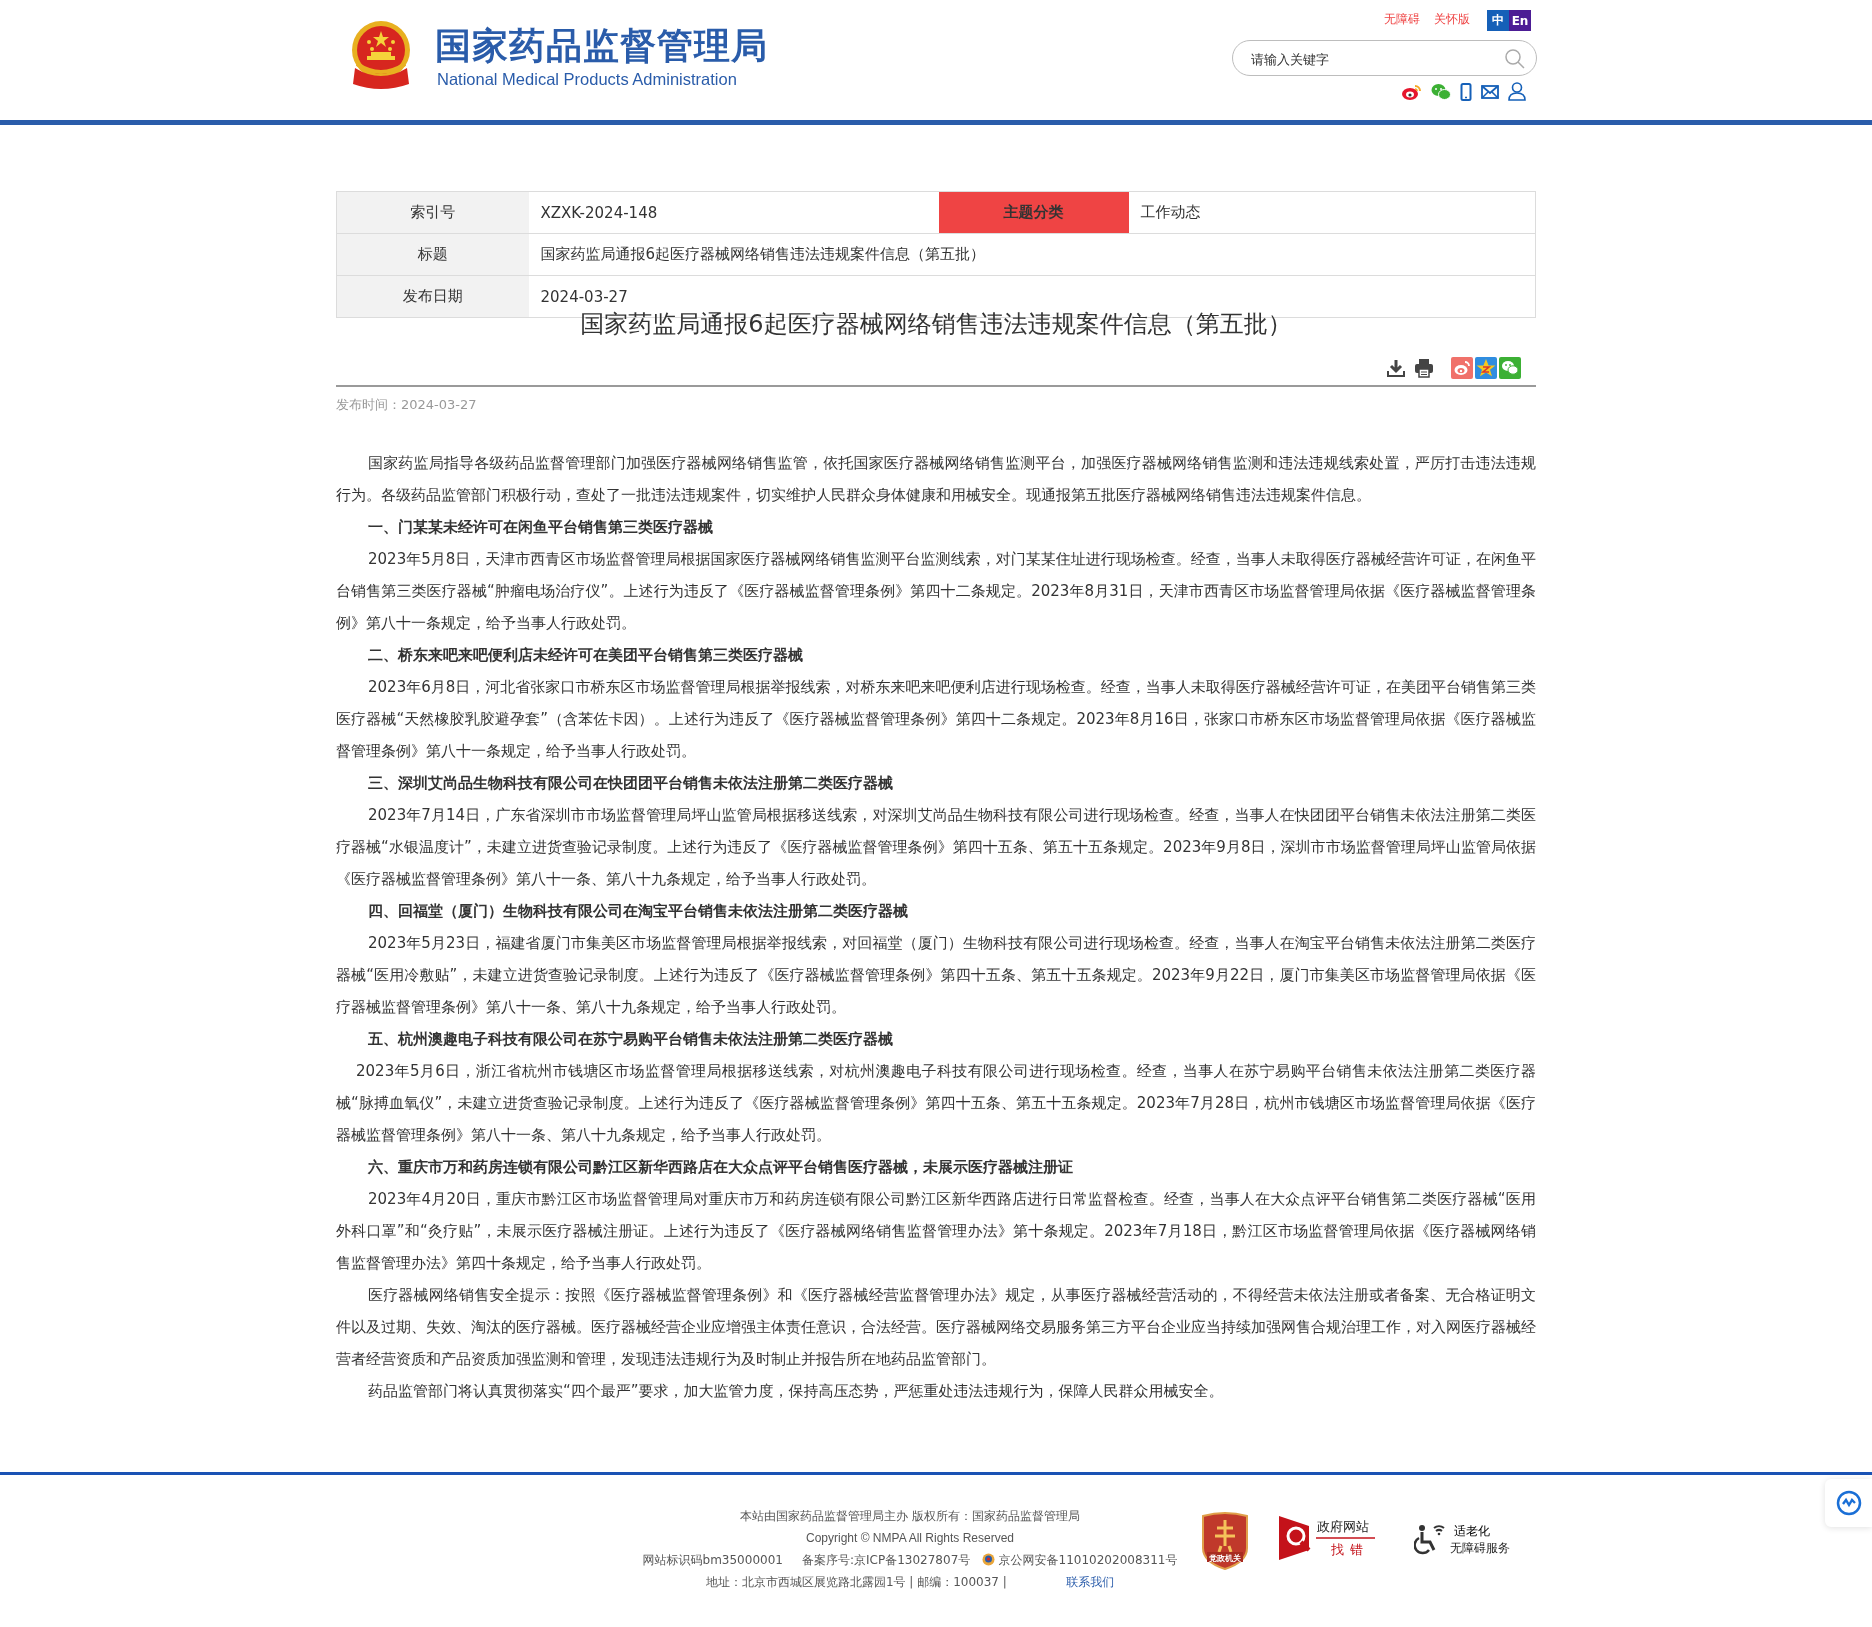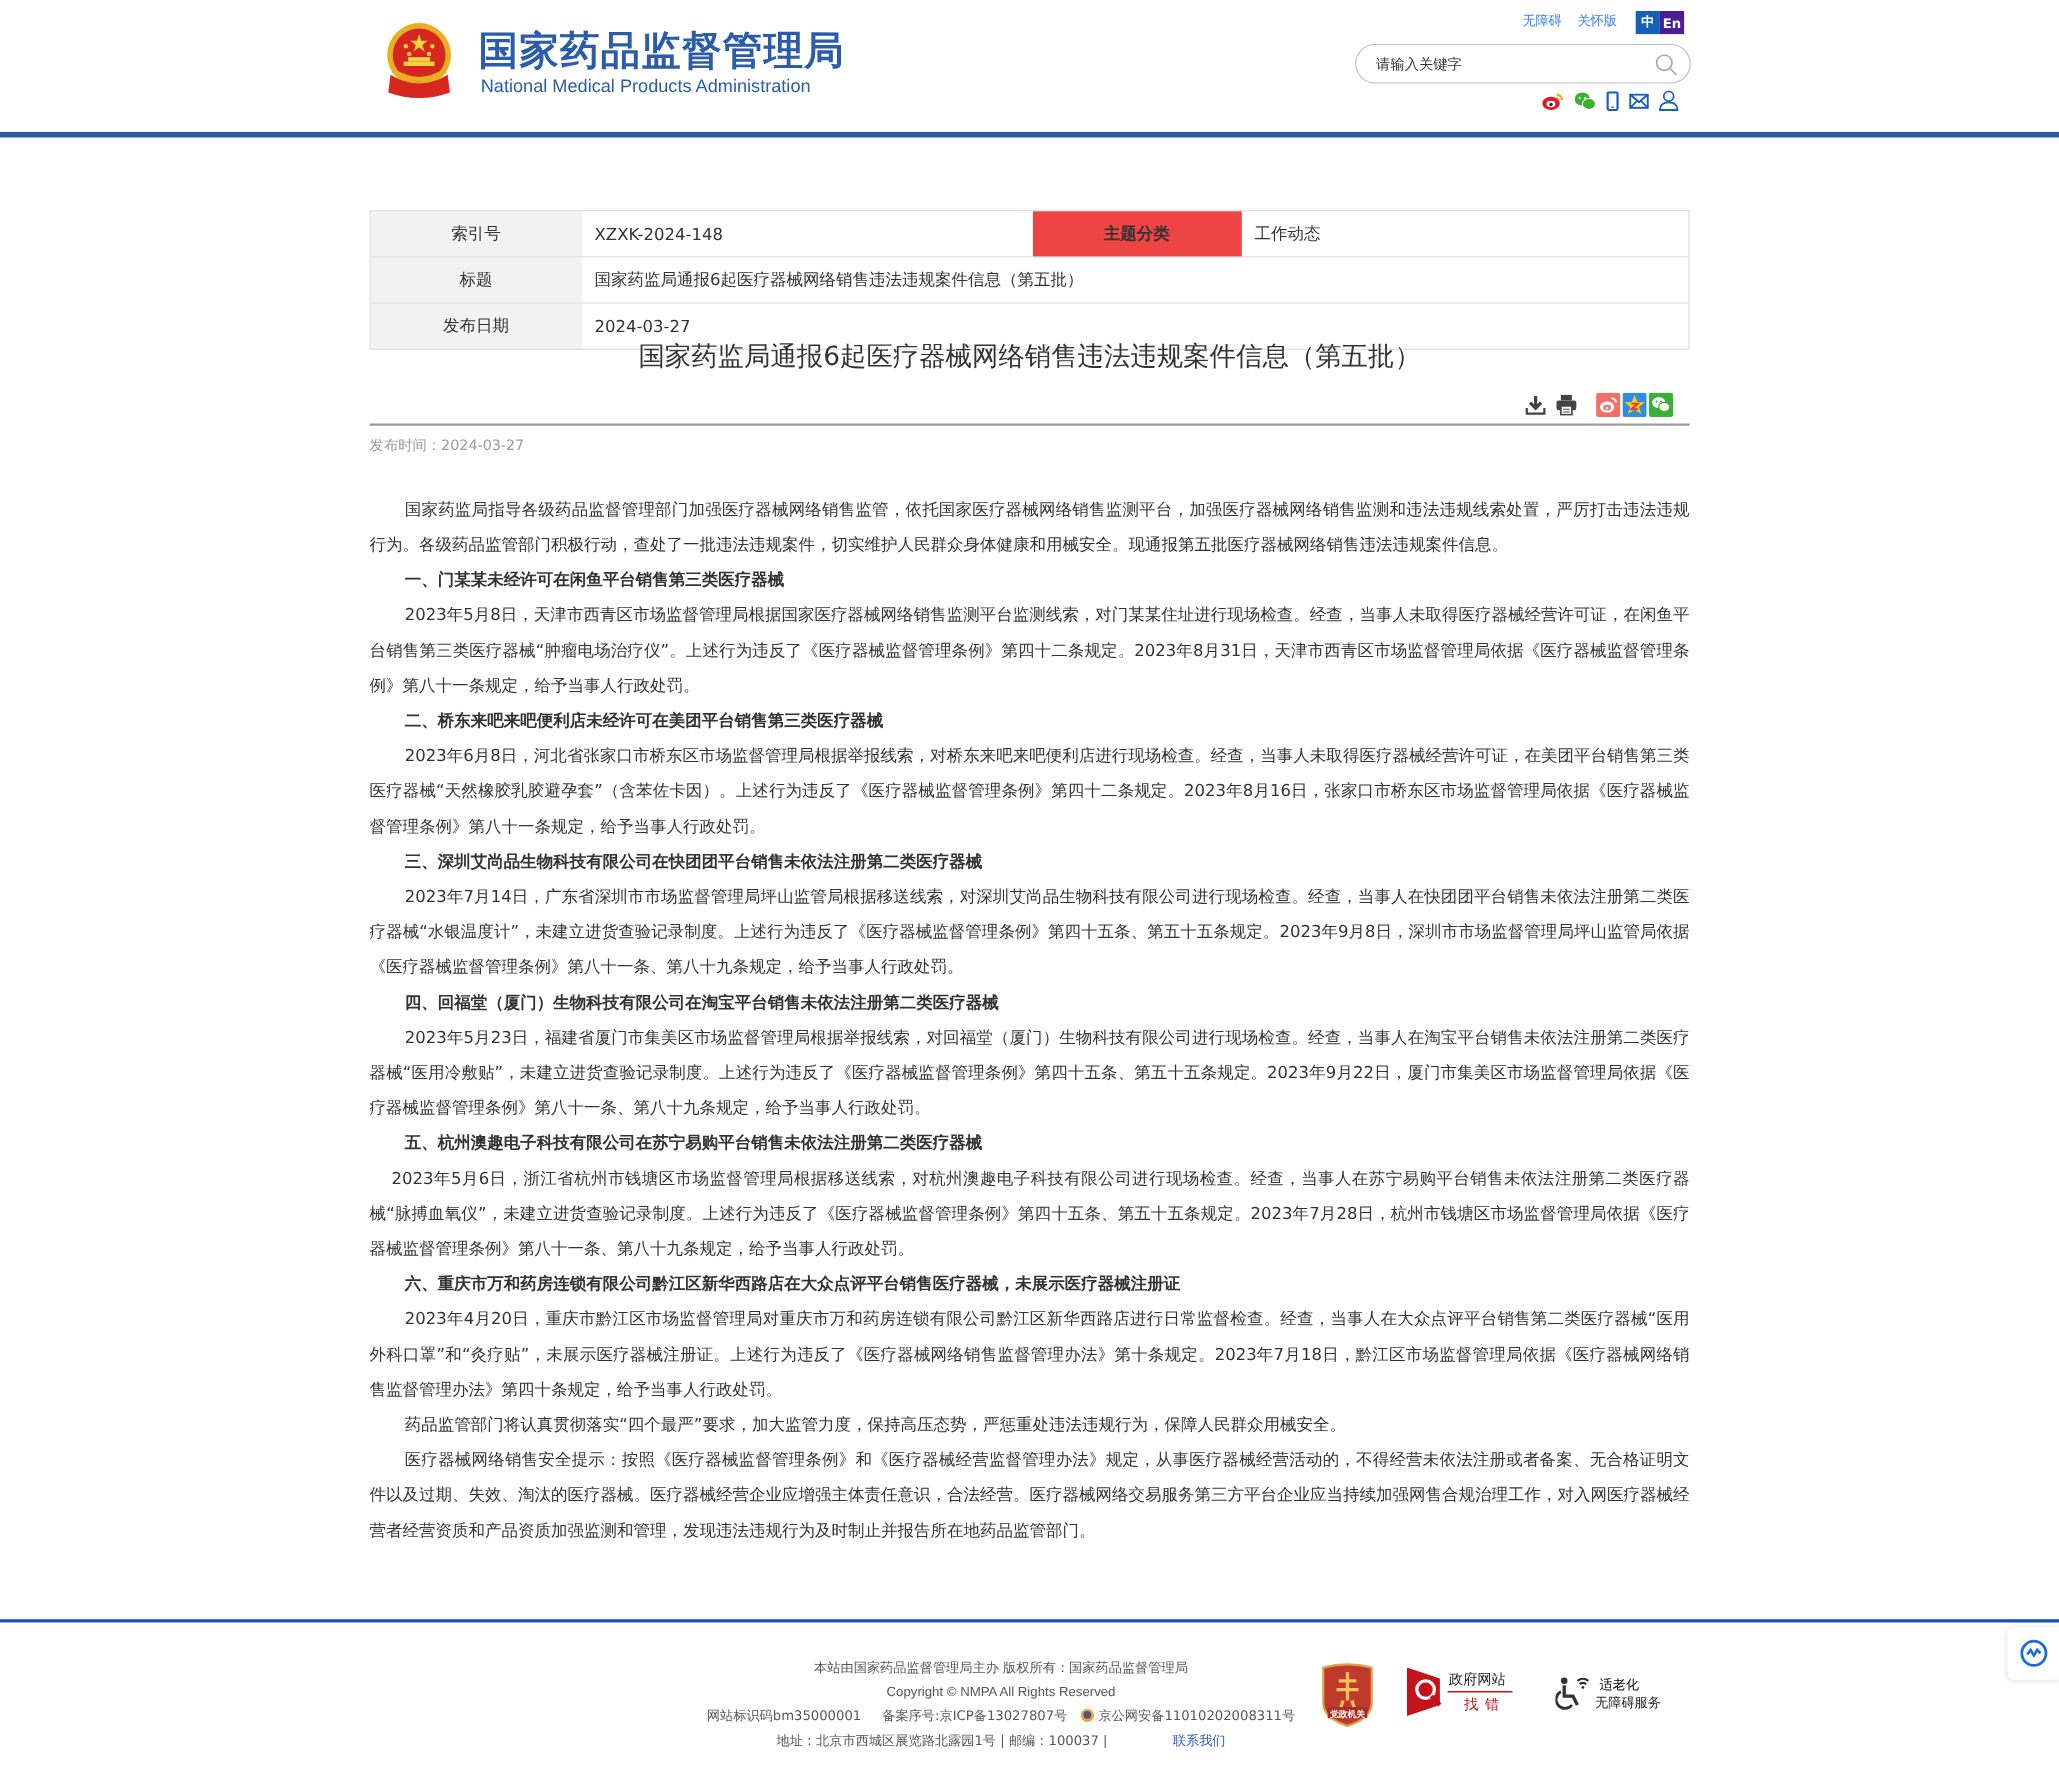--- a/index.html
+++ b/index.html
@@ -6,21 +6,21 @@
   html, body { width: 1872px; height: 1627px; background: #ffffff; overflow: hidden; }
   body { font-family: "DejaVu Sans", "Liberation Sans", sans-serif; color: #333; position: relative; }
 
   
   .header { position: absolute; left: 0; top: 0; width: 1872px; height: 121px; }
   .header-line { position: absolute; left: 0; top: 120px; width: 1872px; height: 5px; background: #2a5caa; }
   .emblem { position: absolute; left: 347px; top: 18px; width: 68px; height: 72px; }
   .site-title-cn { position: absolute; left: 435px; top: 22px; font-size: 36px; font-weight: bold; color: #2a5caa; letter-spacing: 1px; white-space: nowrap; }
   .site-title-en { position: absolute; left: 437px; top: 70px; font-size: 16.5px; color: #2a5caa; white-space: nowrap; font-family: "Liberation Sans", sans-serif; }
 
-  .top-links { position: absolute; left: 1384px; top: 11px; display: flex; align-items: flex-start; font-size: 12px; color: #3b82f6; }
+  .top-links { position: absolute; left: 1384px; top: 11px; display: flex; align-items: flex-start; font-size: 12px; color: #ef4444; }
   .top-links span { margin-right: 14px; cursor: pointer; }
   .lang { position: absolute; left: 1487px; top: 10px; display: flex; }
   .lang-btn { width: 22px; height: 21px; font-size: 12px; font-weight: bold; display: flex; align-items: center; justify-content: center; cursor: pointer; }
   .lang-zh { background: #1560b8; color: #fff; }
   .lang-en { background: #4c1d95; color: #fff; }
 
   .search { position: absolute; left: 1232px; top: 40px; width: 305px; height: 36px; border: 1px solid #bdbdbd; border-radius: 18px; background: #fff; }
   .search input { position: absolute; left: 18px; top: 8px; width: 240px; height: 20px; border: none; outline: none; font-size: 13px; color: #333; background: transparent; font-family: "DejaVu Sans", sans-serif; }
   .search input::placeholder { color: #333; }
   .search-icon { position: absolute; right: 10px; top: 7px; width: 22px; height: 22px; cursor: pointer; }
@@ -208,22 +208,22 @@
   <p class="h">二、桥东来吧来吧便利店未经许可在美团平台销售第三类医疗器械</p>
   <p>2023年6月8日，河北省张家口市桥东区市场监督管理局根据举报线索，对桥东来吧来吧便利店进行现场检查。经查，当事人未取得医疗器械经营许可证，在美团平台销售第三类医疗器械“天然橡胶乳胶避孕套”（含苯佐卡因）。上述行为违反了《医疗器械监督管理条例》第四十二条规定。2023年8月16日，张家口市桥东区市场监督管理局依据《医疗器械监督管理条例》第八十一条规定，给予当事人行政处罚。</p>
   <p class="h">三、深圳艾尚品生物科技有限公司在快团团平台销售未依法注册第二类医疗器械</p>
   <p>2023年7月14日，广东省深圳市市场监督管理局坪山监管局根据移送线索，对深圳艾尚品生物科技有限公司进行现场检查。经查，当事人在快团团平台销售未依法注册第二类医疗器械“水银温度计”，未建立进货查验记录制度。上述行为违反了《医疗器械监督管理条例》第四十五条、第五十五条规定。2023年9月8日，深圳市市场监督管理局坪山监管局依据《医疗器械监督管理条例》第八十一条、第八十九条规定，给予当事人行政处罚。</p>
   <p class="h">四、回福堂（厦门）生物科技有限公司在淘宝平台销售未依法注册第二类医疗器械</p>
   <p>2023年5月23日，福建省厦门市集美区市场监督管理局根据举报线索，对回福堂（厦门）生物科技有限公司进行现场检查。经查，当事人在淘宝平台销售未依法注册第二类医疗器械“医用冷敷贴”，未建立进货查验记录制度。上述行为违反了《医疗器械监督管理条例》第四十五条、第五十五条规定。2023年9月22日，厦门市集美区市场监督管理局依据《医疗器械监督管理条例》第八十一条、第八十九条规定，给予当事人行政处罚。</p>
   <p class="h">五、杭州澳趣电子科技有限公司在苏宁易购平台销售未依法注册第二类医疗器械</p>
   <p class="i2">2023年5月6日，浙江省杭州市钱塘区市场监督管理局根据移送线索，对杭州澳趣电子科技有限公司进行现场检查。经查，当事人在苏宁易购平台销售未依法注册第二类医疗器械“脉搏血氧仪”，未建立进货查验记录制度。上述行为违反了《医疗器械监督管理条例》第四十五条、第五十五条规定。2023年7月28日，杭州市钱塘区市场监督管理局依据《医疗器械监督管理条例》第八十一条、第八十九条规定，给予当事人行政处罚。</p>
   <p class="h">六、重庆市万和药房连锁有限公司黔江区新华西路店在大众点评平台销售医疗器械，未展示医疗器械注册证</p>
   <p>2023年4月20日，重庆市黔江区市场监督管理局对重庆市万和药房连锁有限公司黔江区新华西路店进行日常监督检查。经查，当事人在大众点评平台销售第二类医疗器械“医用外科口罩”和“灸疗贴”，未展示医疗器械注册证。上述行为违反了《医疗器械网络销售监督管理办法》第十条规定。2023年7月18日，黔江区市场监督管理局依据《医疗器械网络销售监督管理办法》第四十条规定，给予当事人行政处罚。</p>
+  <p>医疗器械网络销售安全提示：按照《医疗器械监督管理条例》和《医疗器械经营监督管理办法》规定，从事医疗器械经营活动的，不得经营未依法注册或者备案、无合格证明文件以及过期、失效、淘汰的医疗器械。医疗器械经营企业应增强主体责任意识，合法经营。医疗器械网络交易服务第三方平台企业应当持续加强网售合规治理工作，对入网医疗器械经营者经营资质和产品资质加强监测和管理，发现违法违规行为及时制止并报告所在地药品监管部门。</p>
   <p>药品监管部门将认真贯彻落实“四个最严”要求，加大监管力度，保持高压态势，严惩重处违法违规行为，保障人民群众用械安全。</p>
-  <p>医疗器械网络销售安全提示：按照《医疗器械监督管理条例》和《医疗器械经营监督管理办法》规定，从事医疗器械经营活动的，不得经营未依法注册或者备案、无合格证明文件以及过期、失效、淘汰的医疗器械。医疗器械经营企业应增强主体责任意识，合法经营。医疗器械网络交易服务第三方平台企业应当持续加强网售合规治理工作，对入网医疗器械经营者经营资质和产品资质加强监测和管理，发现违法违规行为及时制止并报告所在地药品监管部门。</p>
 </div>
 
 <div class="footer-line"></div>
 <div class="footer-text">
   <div class="row">本站由国家药品监督管理局主办 版权所有：国家药品监督管理局</div>
   <div class="row" style="font-family:'Liberation Sans',sans-serif">Copyright © NMPA All Rights Reserved</div>
   <div class="row">
     <span>网站标识码bm35000001</span>&nbsp;&nbsp;&nbsp;&nbsp;
     <span>备案序号:京ICP备13027807号</span>&nbsp;&nbsp;
     <svg width="13" height="13" viewBox="0 0 13 13" style="vertical-align:-2px">

